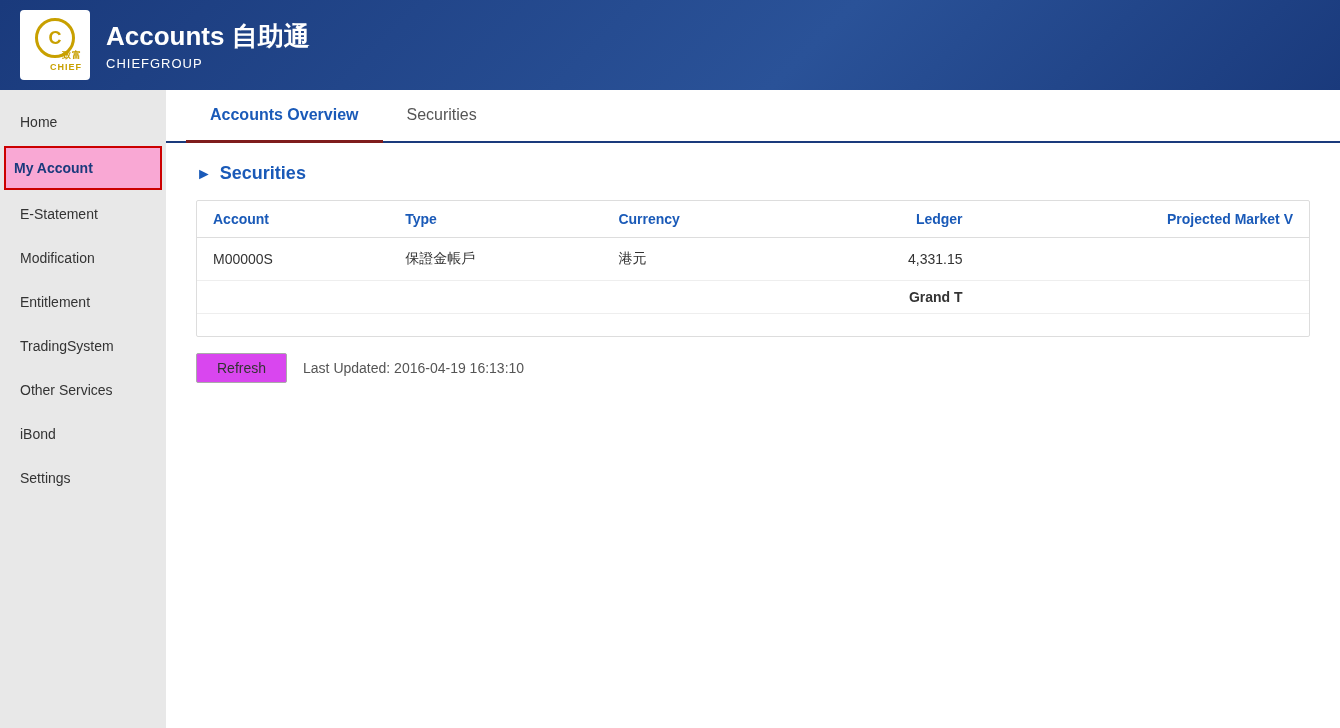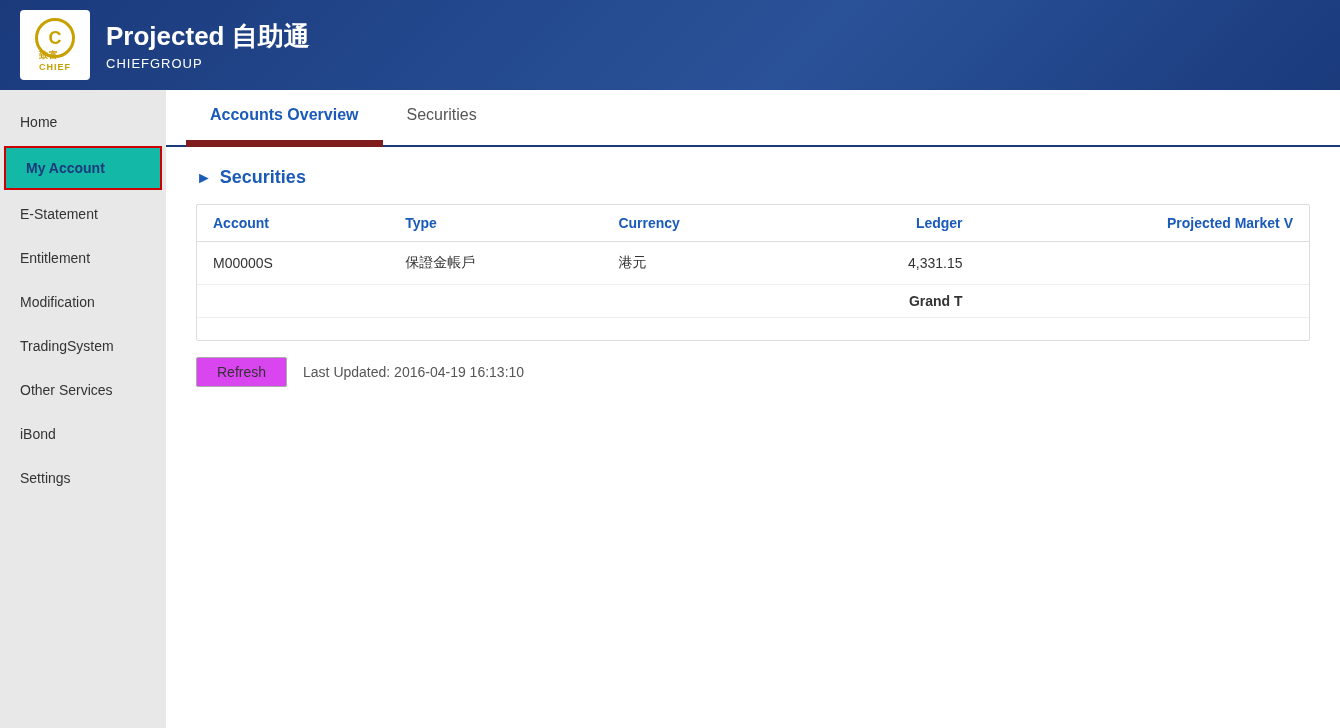--- a/index.html
+++ b/index.html
@@ -40,21 +40,21 @@
       display: flex; align-items: center; justify-content: center;
     }
     .logo-c {
       color: #c8a000;
       font-size: 18px;
       font-weight: bold;
     }
     .logo-text-bottom {
       position: absolute;
       bottom: 0; left: 11px; right: 0;
-      text-align: left;
+      text-align: right;
       font-size: 9px;
       color: #c8a000;
       font-weight: bold;
       letter-spacing: 1px;
     }
     .header-title {
       color: white;
     }
     .header-title .app-name {
       font-size: 26px;
@@ -81,25 +81,25 @@
       padding-top: 10px;
     }
     .sidebar-item {
       padding: 14px 20px;
       cursor: pointer;
       color: #333;
       font-size: 14px;
     }
     .sidebar-item.active {
       border: 2px solid #cc0000;
-      background: #14b8a6;
+      background: #f9a8d4;
       font-weight: bold;
       color: #1a3a7c;
       margin: 2px 4px;
-      padding: 12px 20px;
+      padding: 12px 8px;
     }
 
     
     .content-area {
       flex: 1;
       background: white;
       display: flex;
       flex-direction: column;
       overflow: hidden;
     }
@@ -116,21 +116,21 @@
       padding: 16px 24px;
       cursor: pointer;
       font-size: 16px;
       color: #555;
       border-bottom: 3px solid transparent;
       margin-bottom: -2px;
     }
     .tab-item.active {
       color: #1a5ab8;
       font-weight: bold;
-      border-bottom: 7px solid #7f1d1d;
+      border-bottom: 3px solid #7f1d1d;
     }
 
     
     .content-body {
       padding: 20px 30px;
       overflow-x: auto;
       flex: 1;
     }
 
     .section-header {
@@ -212,33 +212,33 @@
 <div class="header">
   <div class="logo-box">
     <div class="logo-inner">
       <div class="logo-circle">
         <span class="logo-c">C</span>
       </div>
       <div class="logo-text-bottom">致富CHIEF</div>
     </div>
   </div>
   <div class="header-title">
-    <div class="app-name">Projected 自助通</div>
+    <div class="app-name">Accounts 自助通</div>
     <div class="company">CHIEFGROUP</div>
   </div>
 </div>
 
 <div class="main-layout">
 
   <div class="sidebar">
     <div class="sidebar-item">Home</div>
     <div class="sidebar-item active">My Account</div>
     <div class="sidebar-item">E-Statement</div>
+    <div class="sidebar-item">Modification</div>
     <div class="sidebar-item">Entitlement</div>
-    <div class="sidebar-item">Modification</div>
     <div class="sidebar-item">TradingSystem</div>
     <div class="sidebar-item">Other Services</div>
     <div class="sidebar-item">iBond</div>
     <div class="sidebar-item">Settings</div>
   </div>
 
   <div class="content-area">
 
     <div class="tab-bar">
       <div class="tab-item active">Accounts Overview</div>

